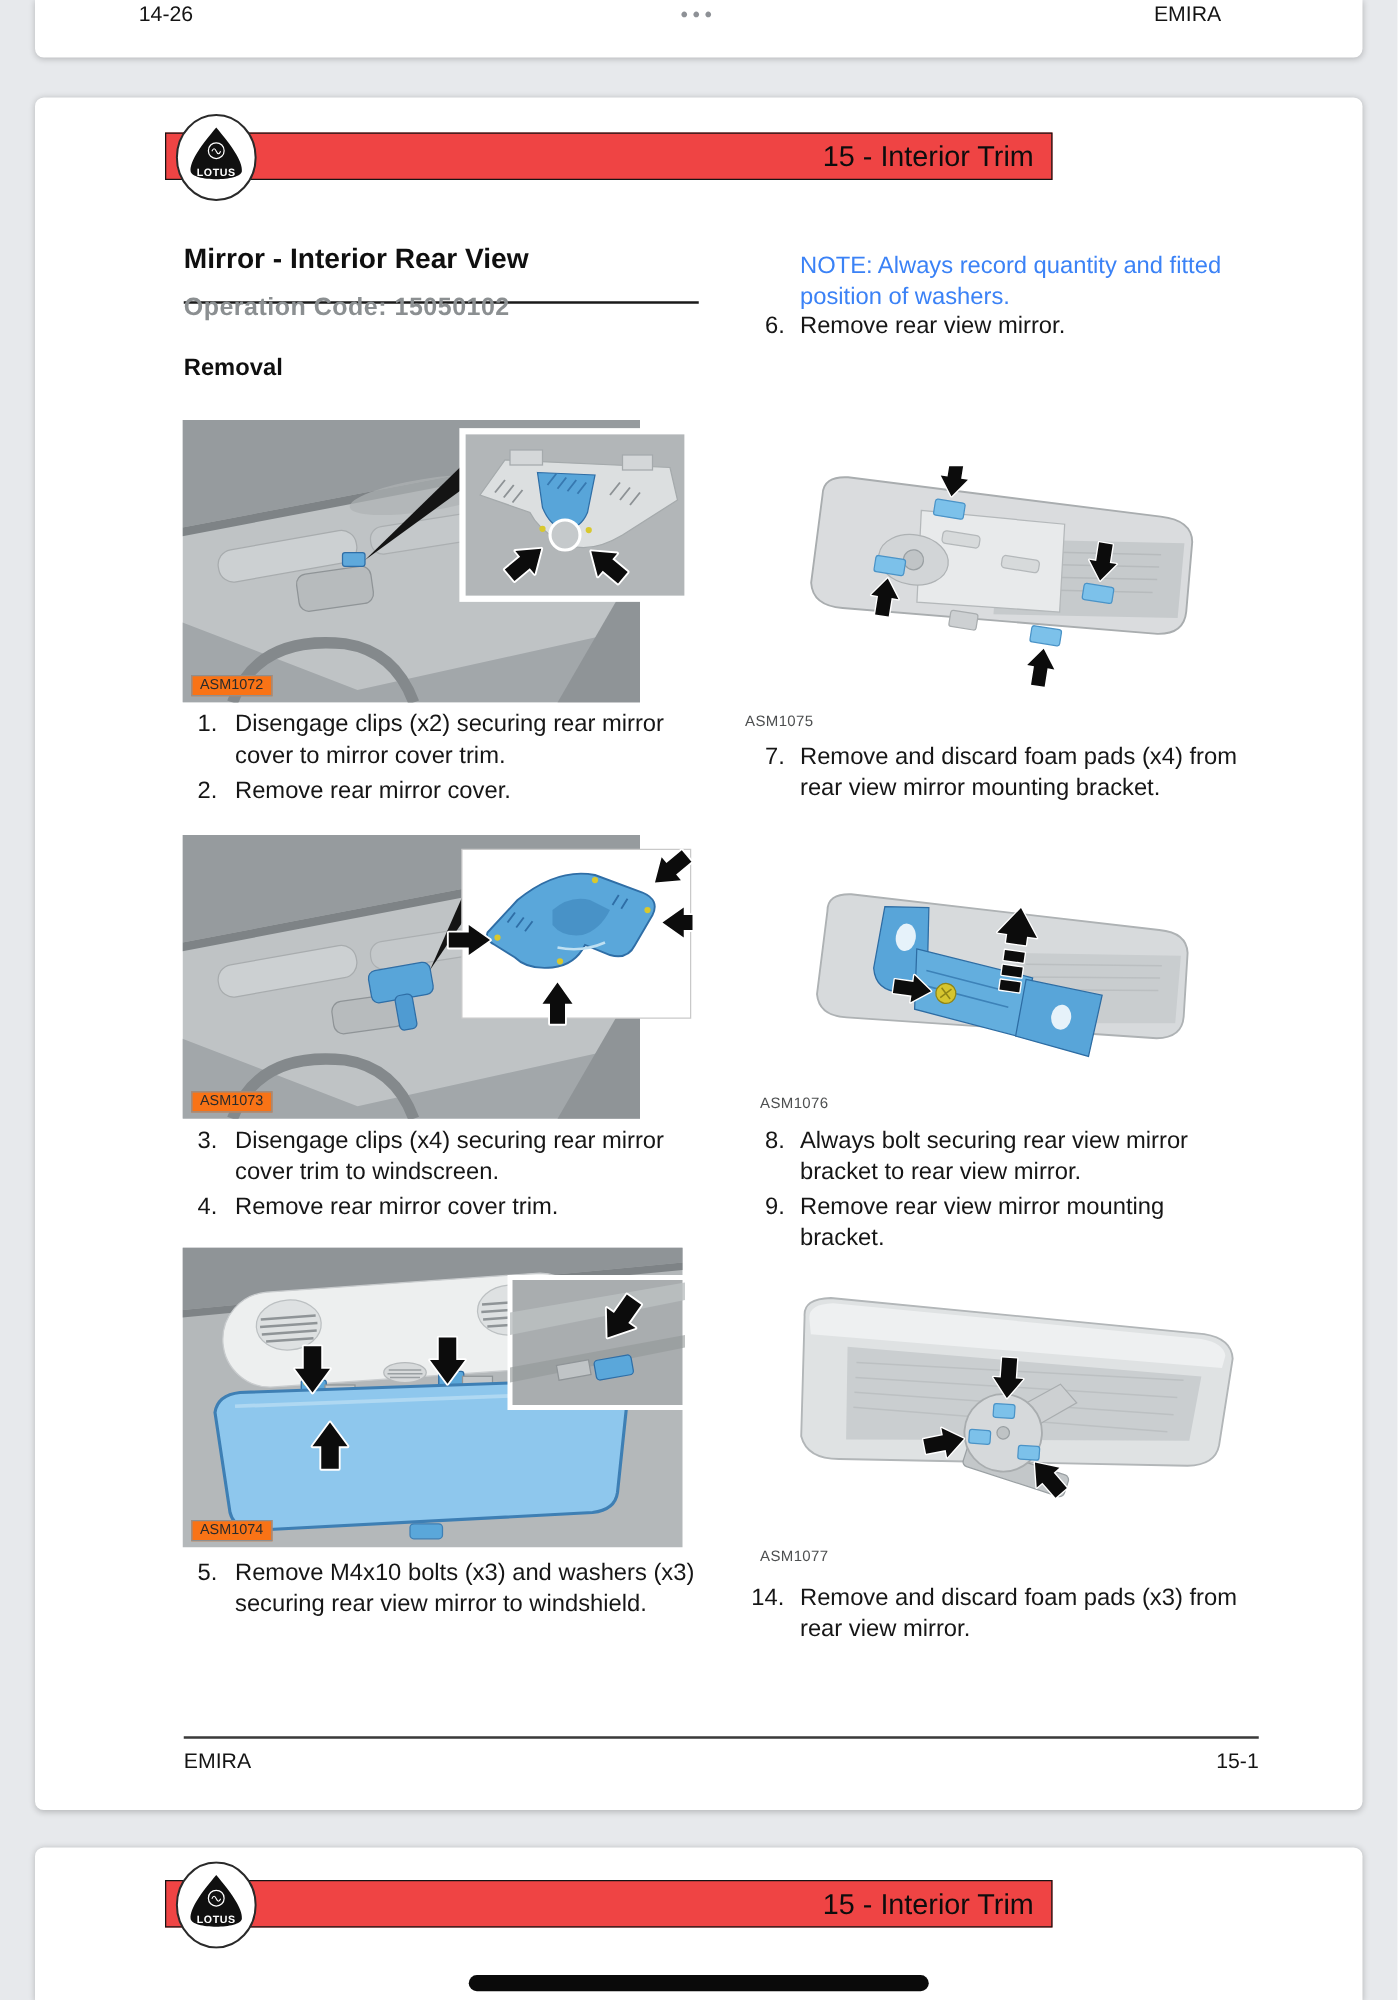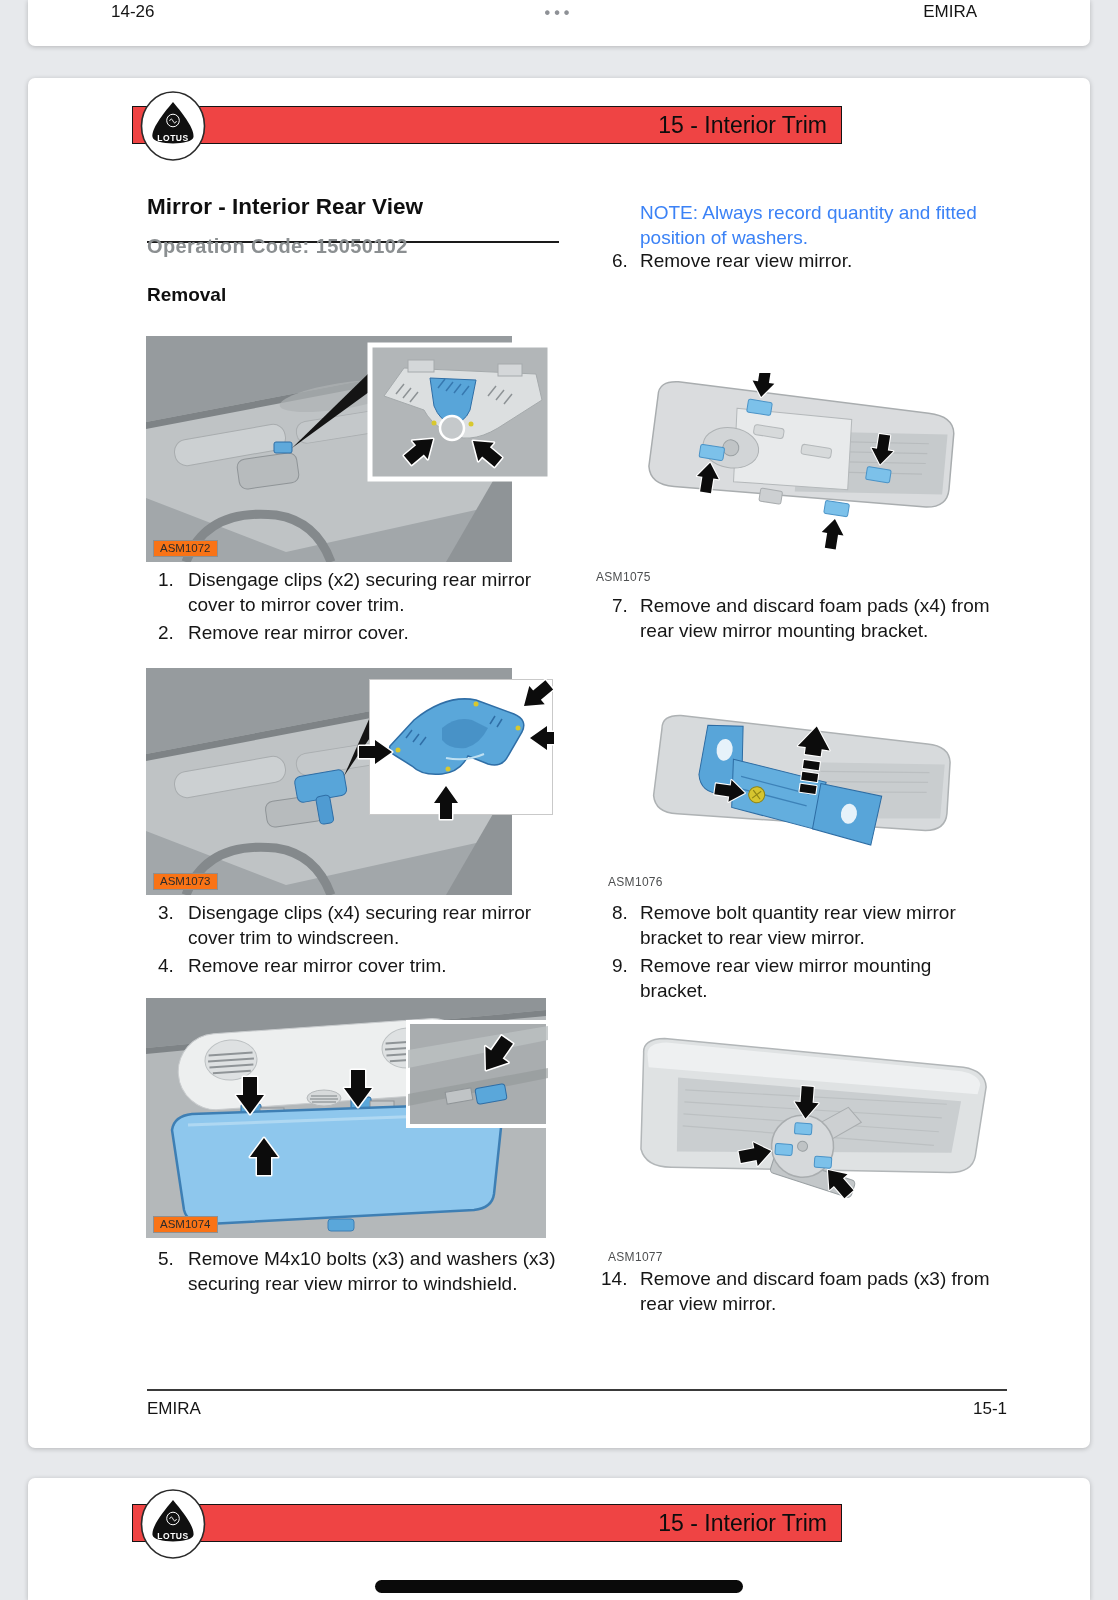--- a/index.html
+++ b/index.html
@@ -314,21 +314,21 @@
           <rect class="arwp" x="220" y="51" width="16" height="8"></rect>
           <rect class="arwp" x="220" y="63" width="16" height="8"></rect>
           <rect class="arwp" x="220" y="75" width="16" height="8"></rect>
         </g>
       </svg>
     </div>
     <div class="fig-label" style="left:580px;top:797px;">ASM1076</div>
 
     <div class="step rcol" style="left:584px;top:822px;width:392px;">
       <span class="num">8.</span>
-      <span class="txt">Remove bolt quantity rear view mirror bracket to rear view mirror.</span>
+      <span class="txt">Always bolt securing rear view mirror bracket to rear view mirror.</span>
     </div>
     <div class="step rcol" style="left:584px;top:875px;width:392px;">
       <span class="num">9.</span>
       <span class="txt">Remove rear view mirror mounting bracket.</span>
     </div>
 
     <div class="figure" style="left:552px;top:948px;width:440px;height:182px;">
       <svg width="440" height="182" viewBox="0 0 440 182">
         <defs>
             <path id="a6" class="arwp" d="M0 0 L-16 -12 L-16 -6 L-32 -6 L-32 6 L-16 6 L-16 12 Z"></path>
@@ -346,21 +346,21 @@
           <circle cx="225" cy="120" r="5" fill="#bfc3c5" stroke="#9aa0a3"></circle>
           <rect x="216" y="97" width="17" height="11" rx="2" fill="#7cc1ea" stroke="#4a93c7"></rect>
           <rect x="198" y="119" width="17" height="11" rx="2" fill="#7cc1ea" stroke="#4a93c7"></rect>
           <rect x="238" y="129" width="17" height="11" rx="2" fill="#7cc1ea" stroke="#4a93c7"></rect>
           <use href="#a6" transform="translate(226,92) rotate(90)"></use>
           <use href="#a6" transform="translate(194,127) rotate(-15)"></use>
           <use href="#a6" transform="translate(252,142) rotate(-135)"></use>
         </g>
       </svg>
     </div>
-    <div class="fig-label" style="left:580px;top:1160px;margin-top:12px;">ASM1077</div>
+    <div class="fig-label" style="left:580px;top:1160px;">ASM1077</div>
 
     <div class="step rcol wide" style="left:573px;top:1188px;width:403px;">
       <span class="num">14.</span>
       <span class="txt">Remove and discard foam pads (x3) from rear view mirror.</span>
     </div>
 
     <div class="footer-rule"></div>
     <div class="footer-row">
       <span>EMIRA</span>
       <span>15-1</span>

